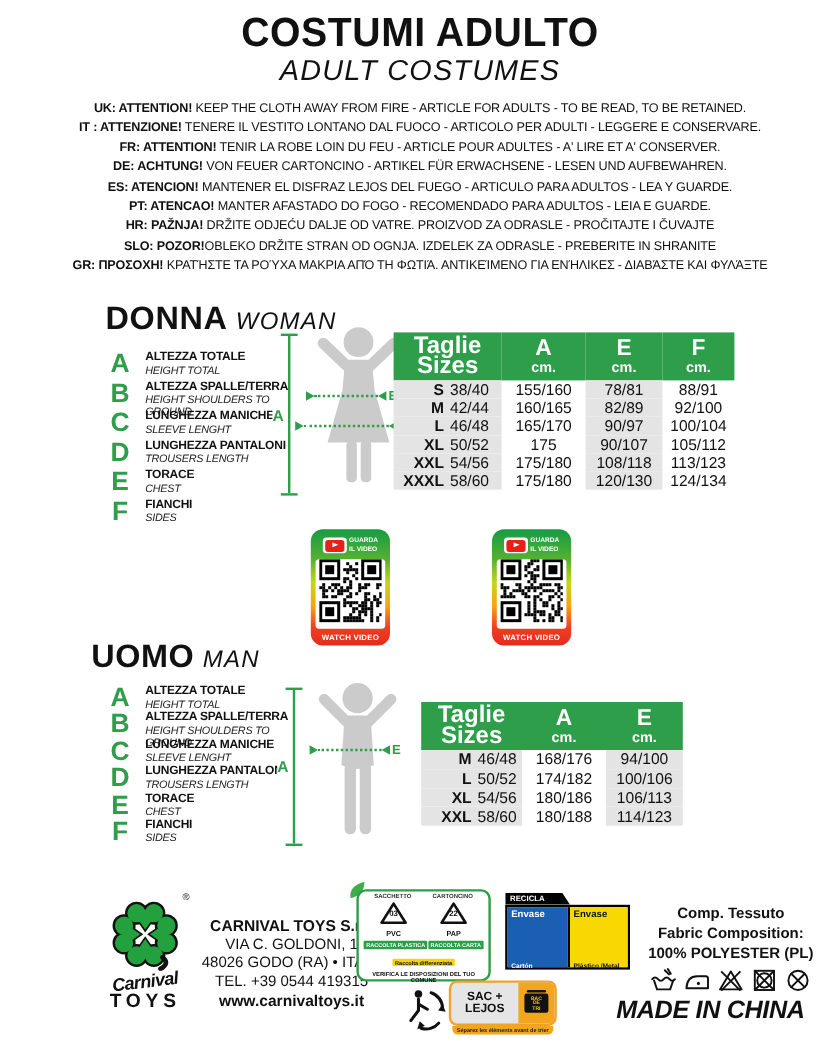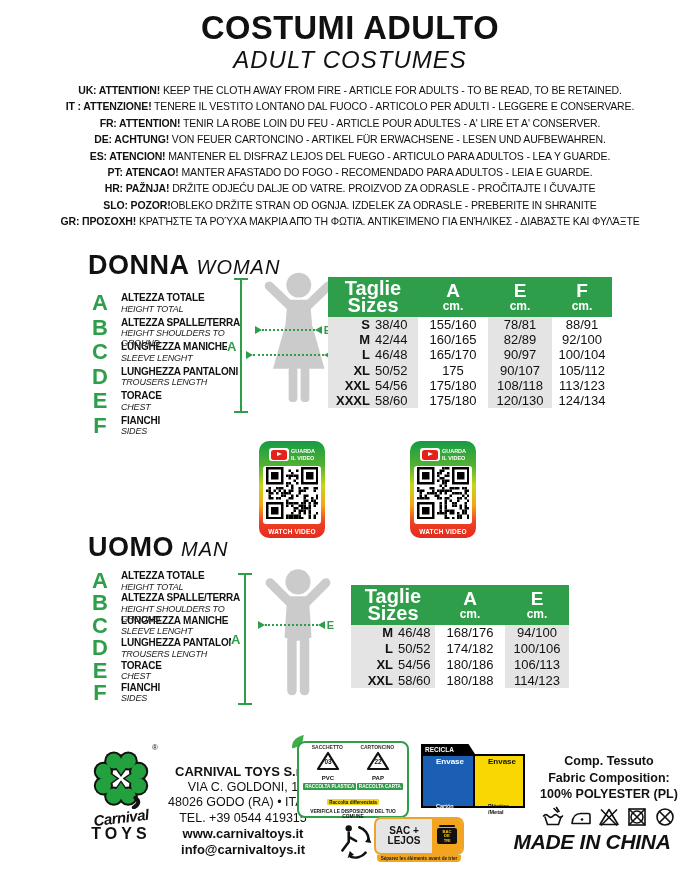--- a/index.html
+++ b/index.html
@@ -94,21 +94,21 @@
   .badge-y{background:#f5d411;color:#111;font-size:4.6px;font-weight:800;padding:.5px 2px;border-radius:1px;line-height:5px;
            display:inline-block;margin-top:1px;}
   .rb-note{font-size:4.8px;font-weight:800;margin-top:1.5px;line-height:5px;}
   #leaf{left:290px;top:735px;}
 
   #recicla{left:421px;top:744px;width:104px;}
   #recicla .tab{width:54px;background:#000;color:#fff;font-size:6.5px;font-weight:800;
                 padding:1.5px 0 1.5px 4px;clip-path:polygon(0 0,88% 0,100% 100%,0 100%);box-sizing:border-box;}
   #recicla .panels{display:flex;border:2px solid #000;}
   .panel{width:50px;height:50px;display:flex;flex-direction:column;align-items:flex-start;
-         padding:2px 13px;box-sizing:border-box;gap:36px;}
+         padding:2px 3px;box-sizing:border-box;gap:36px;}
   .panel .pt{font-size:8px;font-weight:800;line-height:8.5px;}
   .panel .ps{font-size:5.5px;font-weight:700;line-height:6px;}
   .panel.blue{background:#1b5fb5;color:#fff;}
   .panel.yellow{background:#f8d800;color:#111;border-left:2px solid #000;}
 
   #comp{left:520px;top:753px;width:178px;text-align:center;}
   #comp .l{font-size:12.5px;font-weight:800;line-height:16.5px;}
   .care-row{display:flex;justify-content:center;gap:2px;margin-top:2px;}
 
   #triman{left:336px;top:822px;}
@@ -573,21 +573,21 @@
             <rect fill="#fff" x="37.5" y="2.5" width="12.5" height="12.5"></rect>
             <rect x="40" y="5" width="7.5" height="7.5"></rect>
             <rect x="0" y="35" width="17.5" height="17.5"></rect>
             <rect fill="#fff" x="2.5" y="37.5" width="12.5" height="12.5"></rect>
             <rect x="5" y="40" width="7.5" height="7.5"></rect>
           </svg></span>
       </div>
     <div class="qr-bottom">WATCH VIDEO</div>
   </div>
 
-  <div class="abs sec-head" style="left:88px;top:532px;">
+  <div class="abs sec-head" style="left:76px;top:532px;">
     <span class="big">UOMO</span>
     <span class="lit">MAN</span>
   </div>
 
   <div class="abs mlist" style="left:88px;top:571px;">
     <div class="mrow h22">
         <span class="ltr">A</span>
         <span>
           <span class="it" style="display:block">ALTEZZA TOTALE</span>
           <span class="en" style="display:block">HEIGHT TOTAL</span>
@@ -749,21 +749,20 @@
     <span class="script">Carnival</span>
     <span class="toys">TOYS</span>
   </div>
 
   <div class="abs" id="address">
     <div class="b">CARNIVAL TOYS S.r.l.</div>
     <div>VIA C. GOLDONI, 1</div>
     <div>48026 GODO (RA) • ITALY</div>
     <div>TEL. +39 0544 419315</div>
     <div class="b">www.carnivaltoys.it</div>
-    <div class="b">info@carnivaltoys.it</div>
   </div>
 
   <svg class="abs" id="leaf" width="18" height="14" viewBox="0 0 18 14">
     <path d="M1 12 Q1 2 15 1 Q13 12 1 12 Z" fill="#3fae49" transform="rotate(-12 9 7)"></path>
   </svg>
   <div class="abs" id="recycle-box">
     <div class="rb-labels">
       <span>SACCHETTO</span>
       <span>CARTONCINO</span>
     </div>

